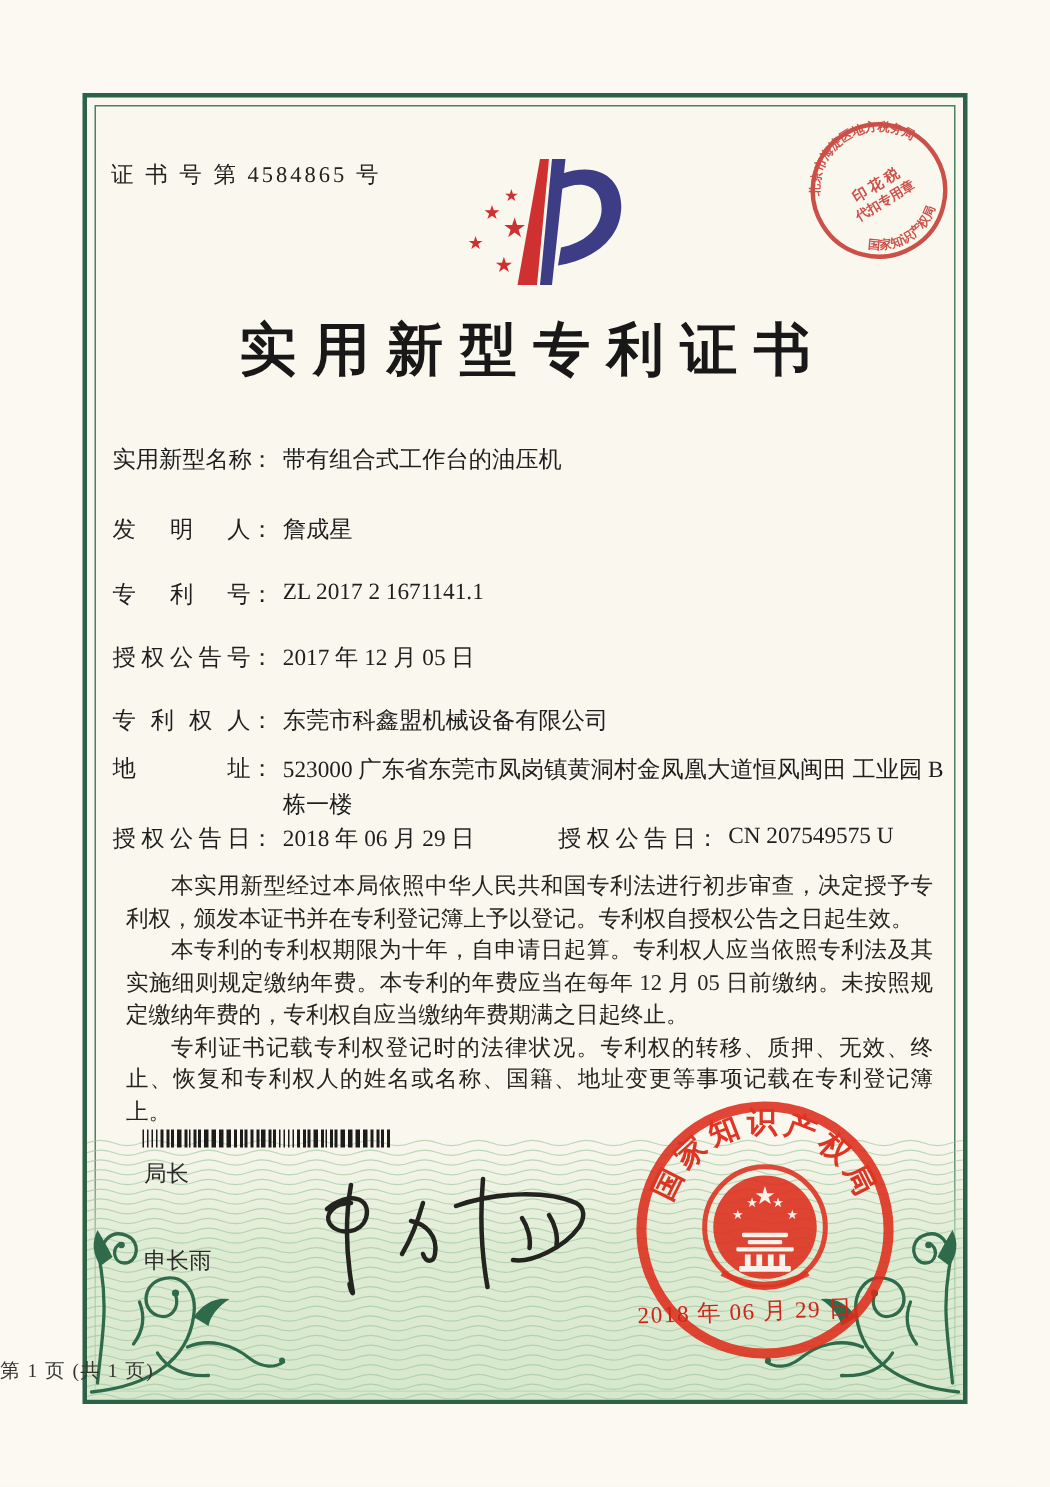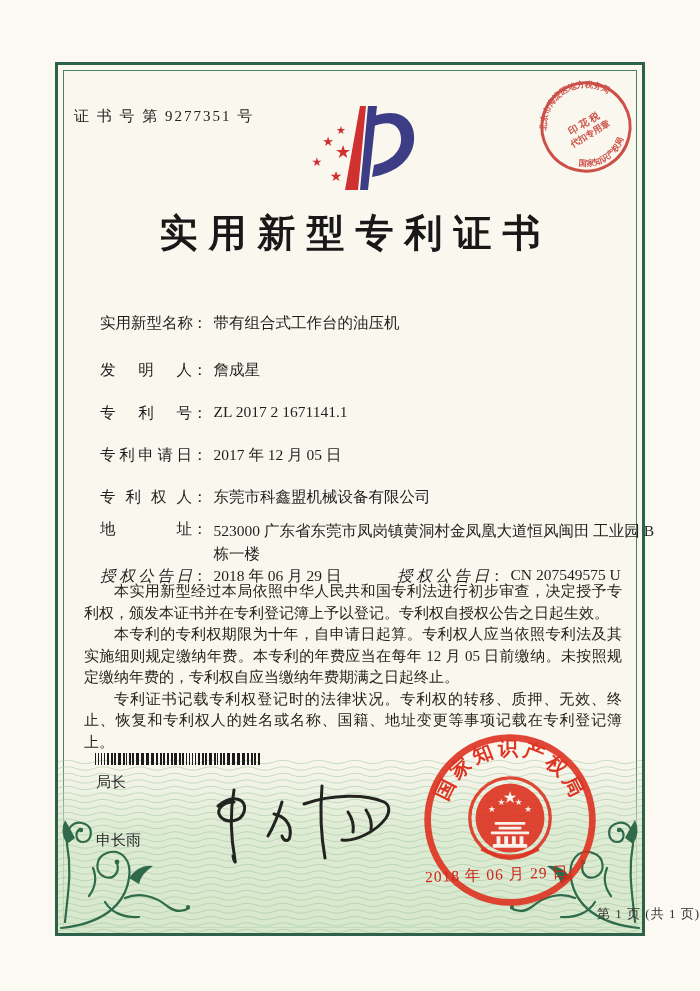--- a/index.html
+++ b/index.html
@@ -36,27 +36,27 @@
   .logo{ position:absolute; left:286px; top:96px; width:132px; height:102px; }
 
   .tax-stamp{ position:absolute; left:537px; top:78px; width:98px; height:98px; transform:rotate(-31deg); opacity:.92; }
 
   .doc-title{
     position:absolute; left:0; top:208px; width:700px; text-align:center;
     font-size:38px; font-weight:600; letter-spacing:11px; color:#181818;
     text-indent:11px;
   }
 
-  .row{ position:absolute; left:100px; font-size:15.5px; white-space:nowrap;margin-top:17px; }
+  .row{ position:absolute; left:75px; font-size:15.5px; white-space:nowrap; }
   .lbl{ display:inline-block; width:92px; text-align:justify; text-align-last:justify; vertical-align:top; }
   .col{ display:inline-block; vertical-align:top; }
   .val{ display:inline-block; margin-left:6px; vertical-align:top; }
   .val.wrap{ white-space:normal; width:452px; line-height:23px; }
   .pair2{ position:absolute; left:297px; top:0; }
-  .lbl5{ display:inline-block; width:92px; text-align:justify; text-align-last:justify; vertical-align:top;font-style:italic; }
+  .lbl5{ display:inline-block; width:92px; text-align:justify; text-align-last:justify; vertical-align:top; }
 
   .body-text{
     position:absolute; left:84px; top:581px; width:538px;
     font-size:15px; line-height:21.5px; color:#26241f;
     text-align:justify;
   }
   .body-text p{ text-indent:2em; }
 
   .barcode{
     position:absolute; left:95px; top:753px; width:172px; height:12px;
@@ -68,21 +68,21 @@
   .officer-name{ position:absolute; left:96px; top:831px; font-size:15px; font-family:Liberation Sans, sans-serif; font-weight:500; color:#2a2a2a; }
   .signature{ position:absolute; left:204px; top:772px; width:200px; height:95px; }
 
   .seal{ position:absolute; left:419px; top:729px; width:182px; height:182px; opacity:.95; }
   .seal-date{
     position:absolute; left:425px; top:864px; width:180px;
     font-size:15.5px; color:#cf2417; letter-spacing:1px; transform:rotate(-2deg);
     white-space:nowrap;
   }
 
-  .footer{ position:absolute; left:0; top:905px; width:700px; text-align:right; font-size:13px; color:#33332e; letter-spacing:1px; }
+  .footer{ position:absolute; left:0; top:905px; width:700px; text-align:left; font-size:13px; color:#33332e; letter-spacing:1px; }
 </style>
 </head>
 <body>
 
 <div class="border-box">
   <div class="border-inner"></div>
 
   <div class="guilloche">
     <svg id="wave-svg" width="584" height="174">
         <path d="M0 3 q9 -3.4 18 0 q9 3.4 18 0 q9 -3.4 18 0 q9 3.4 18 0 q9 -3.4 18 0 q9 3.4 18 0 q9 -3.4 18 0 q9 3.4 18 0 q9 -3.4 18 0 q9 3.4 18 0 q9 -3.4 18 0 q9 3.4 18 0 q9 -3.4 18 0 q9 3.4 18 0 q9 -3.4 18 0 q9 3.4 18 0 q9 -3.4 18 0 q9 3.4 18 0 q9 -3.4 18 0 q9 3.4 18 0 q9 -3.4 18 0 q9 3.4 18 0 q9 -3.4 18 0 q9 3.4 18 0 q9 -3.4 18 0 q9 3.4 18 0 q9 -3.4 18 0 q9 3.4 18 0 q9 -3.4 18 0 q9 3.4 18 0 q9 -3.4 18 0 q9 3.4 18 0 q9 -3.4 18 0 q9 3.4 18 0" fill="none" stroke="#9dc49d" stroke-width="0.8" opacity="0.65"></path>
@@ -142,21 +142,21 @@
     <g fill="#2f6b4b">
       <circle cx="58" cy="62" r="2.4"></circle>
       <circle cx="22" cy="30" r="2.2"></circle>
       <circle cx="129" cy="107" r="2"></circle>
       <path d="M70,78 q10,-14 24,-12 q-12,8 -14,18 z"></path>
       <path d="M8,44 q-8,-12 -2,-24 q6,10 10,18 z"></path>
     </g>
   </svg>
 </div>
 
-<div class="cert-no">证 书 号 第 9277351 号</div>
+<div class="cert-no">证 书 号 第 4584865 号</div>
 
 <svg class="logo" viewBox="0 0 132 102">
   <g fill="#cf3030">
     <text x="55" y="38" font-size="11" text-anchor="middle">★</text>
     <text x="42" y="50" font-size="13" text-anchor="middle">★</text>
     <text x="57" y="62" font-size="18" text-anchor="middle">★</text>
     <text x="31" y="70" font-size="12" text-anchor="middle">★</text>
     <text x="50" y="85" font-size="14" text-anchor="middle">★</text>
     <polygon points="74,10 80,10 72,94 59,94"></polygon>
   </g>
@@ -187,21 +187,21 @@
 <div class="row" style="top:296px">
   <span class="lbl">实用新型名称</span><span class="col">：</span><span class="val">带有组合式工作台的油压机</span>
 </div>
 <div class="row" style="top:343px">
   <span class="lbl">发明人</span><span class="col">：</span><span class="val">詹成星</span>
 </div>
 <div class="row" style="top:386px">
   <span class="lbl">专利号</span><span class="col">：</span><span class="val">ZL 2017 2 1671141.1</span>
 </div>
 <div class="row" style="top:428px">
-  <span class="lbl">专利申请日</span><span class="col">：</span><span class="val">2017 年 12 月 05 日</span>
+  <span class="lbl">授权公告号</span><span class="col">：</span><span class="val">2017 年 12 月 05 日</span>
 </div>
 <div class="row" style="top:470px">
   <span class="lbl">专利权人</span><span class="col">：</span><span class="val">东莞市科鑫盟机械设备有限公司</span>
 </div>
 <div class="row" style="top:502px">
   <span class="lbl">地址</span><span class="col">：</span><span class="val wrap">523000 广东省东莞市凤岗镇黄洞村金凤凰大道恒风闽田 工业园 B 栋一楼</span>
 </div>
 
 <div class="row" style="top:549px; width:534px">
   <span class="lbl5">授权公告日</span><span class="col">：</span><span class="val">2018 年 06 月 29 日</span>

